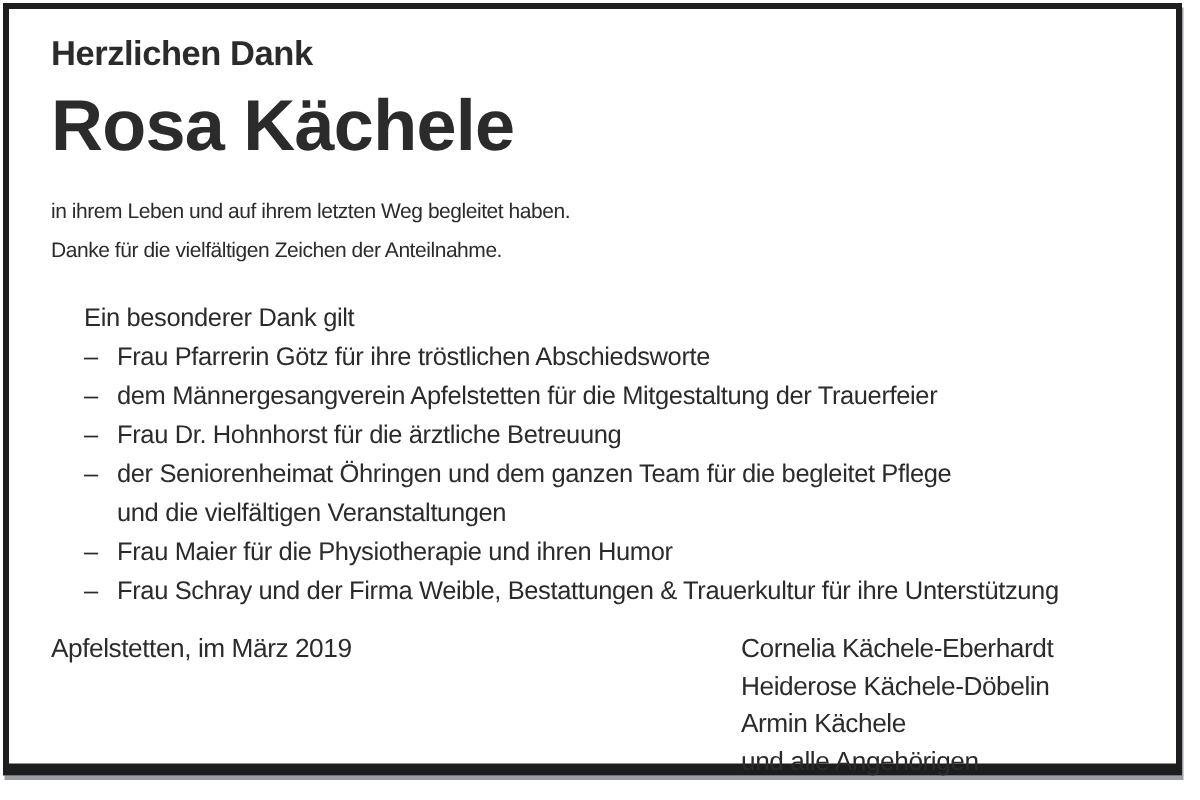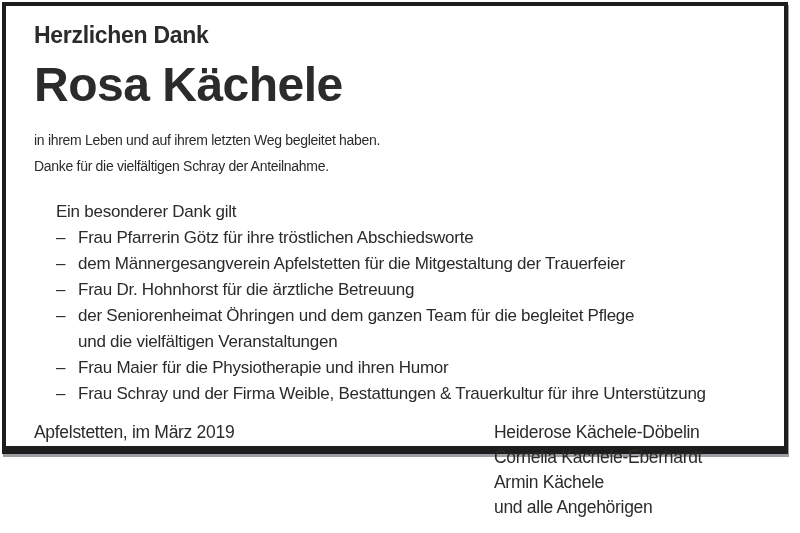--- a/index.html
+++ b/index.html
@@ -13,21 +13,21 @@
     position: relative;
     font-family: "Liberation Sans", "DejaVu Sans", sans-serif;
     color: #2b2b2b;
     overflow: hidden;
   }
   .frame {
     position: absolute;
     left: 2px;
     top: 2px;
     width: 786px;
-    height: 452px;
+    height: 515px;
     border: 4px solid #1d1d1d;
     border-bottom-width: 8px;
     box-shadow: 1px 3px 0 #9b9fa3;
     background: #ffffff;
     box-sizing: border-box;
     padding: 15px 28px 10px 28px;
   }
   .heading {
     font-size: 23px;
     font-weight: bold;
@@ -92,21 +92,21 @@
 <body>
 
 <div class="frame">
 
   <h1 class="heading">Herzlichen Dank</h1>
 
 
   <div class="deceased-name">Rosa Kächele</div>
 
   <p class="body-line">in ihrem Leben und auf ihrem letzten Weg begleitet haben.</p>
-  <p class="body-line">Danke für die vielfältigen Schray der Anteilnahme.</p>
+  <p class="body-line">Danke für die vielfältigen Zeichen der Anteilnahme.</p>
 
   <div class="thanks">
     <p class="thanks-lead">Ein besonderer Dank gilt</p>
     <ul class="thanks-list">
       <li class="thanks-item">
         <span class="dash">–</span>
         <span class="item-line">Frau Pfarrerin Götz für ihre tröstlichen Abschiedsworte</span>
       </li>
       <li class="thanks-item">
         <span class="dash">–</span>
@@ -128,20 +128,20 @@
       <li class="thanks-item">
         <span class="dash">–</span>
         <span class="item-line">Frau Schray und der Firma Weible, Bestattungen &amp; Trauerkultur für ihre Unterstützung</span>
       </li>
     </ul>
   </div>
 
   <div class="footer">
     <div class="place-date">Apfelstetten, im März 2019</div>
     <div class="signatures">
+      <div>Cornelia Kächele-Eberhardt</div>
       <div>Heiderose Kächele-Döbelin</div>
-      <div>Cornelia Kächele-Eberhardt</div>
       <div>Armin Kächele</div>
       <div>und alle Angehörigen</div>
     </div>
   </div>
 
 </div>
 
 </body></html>

